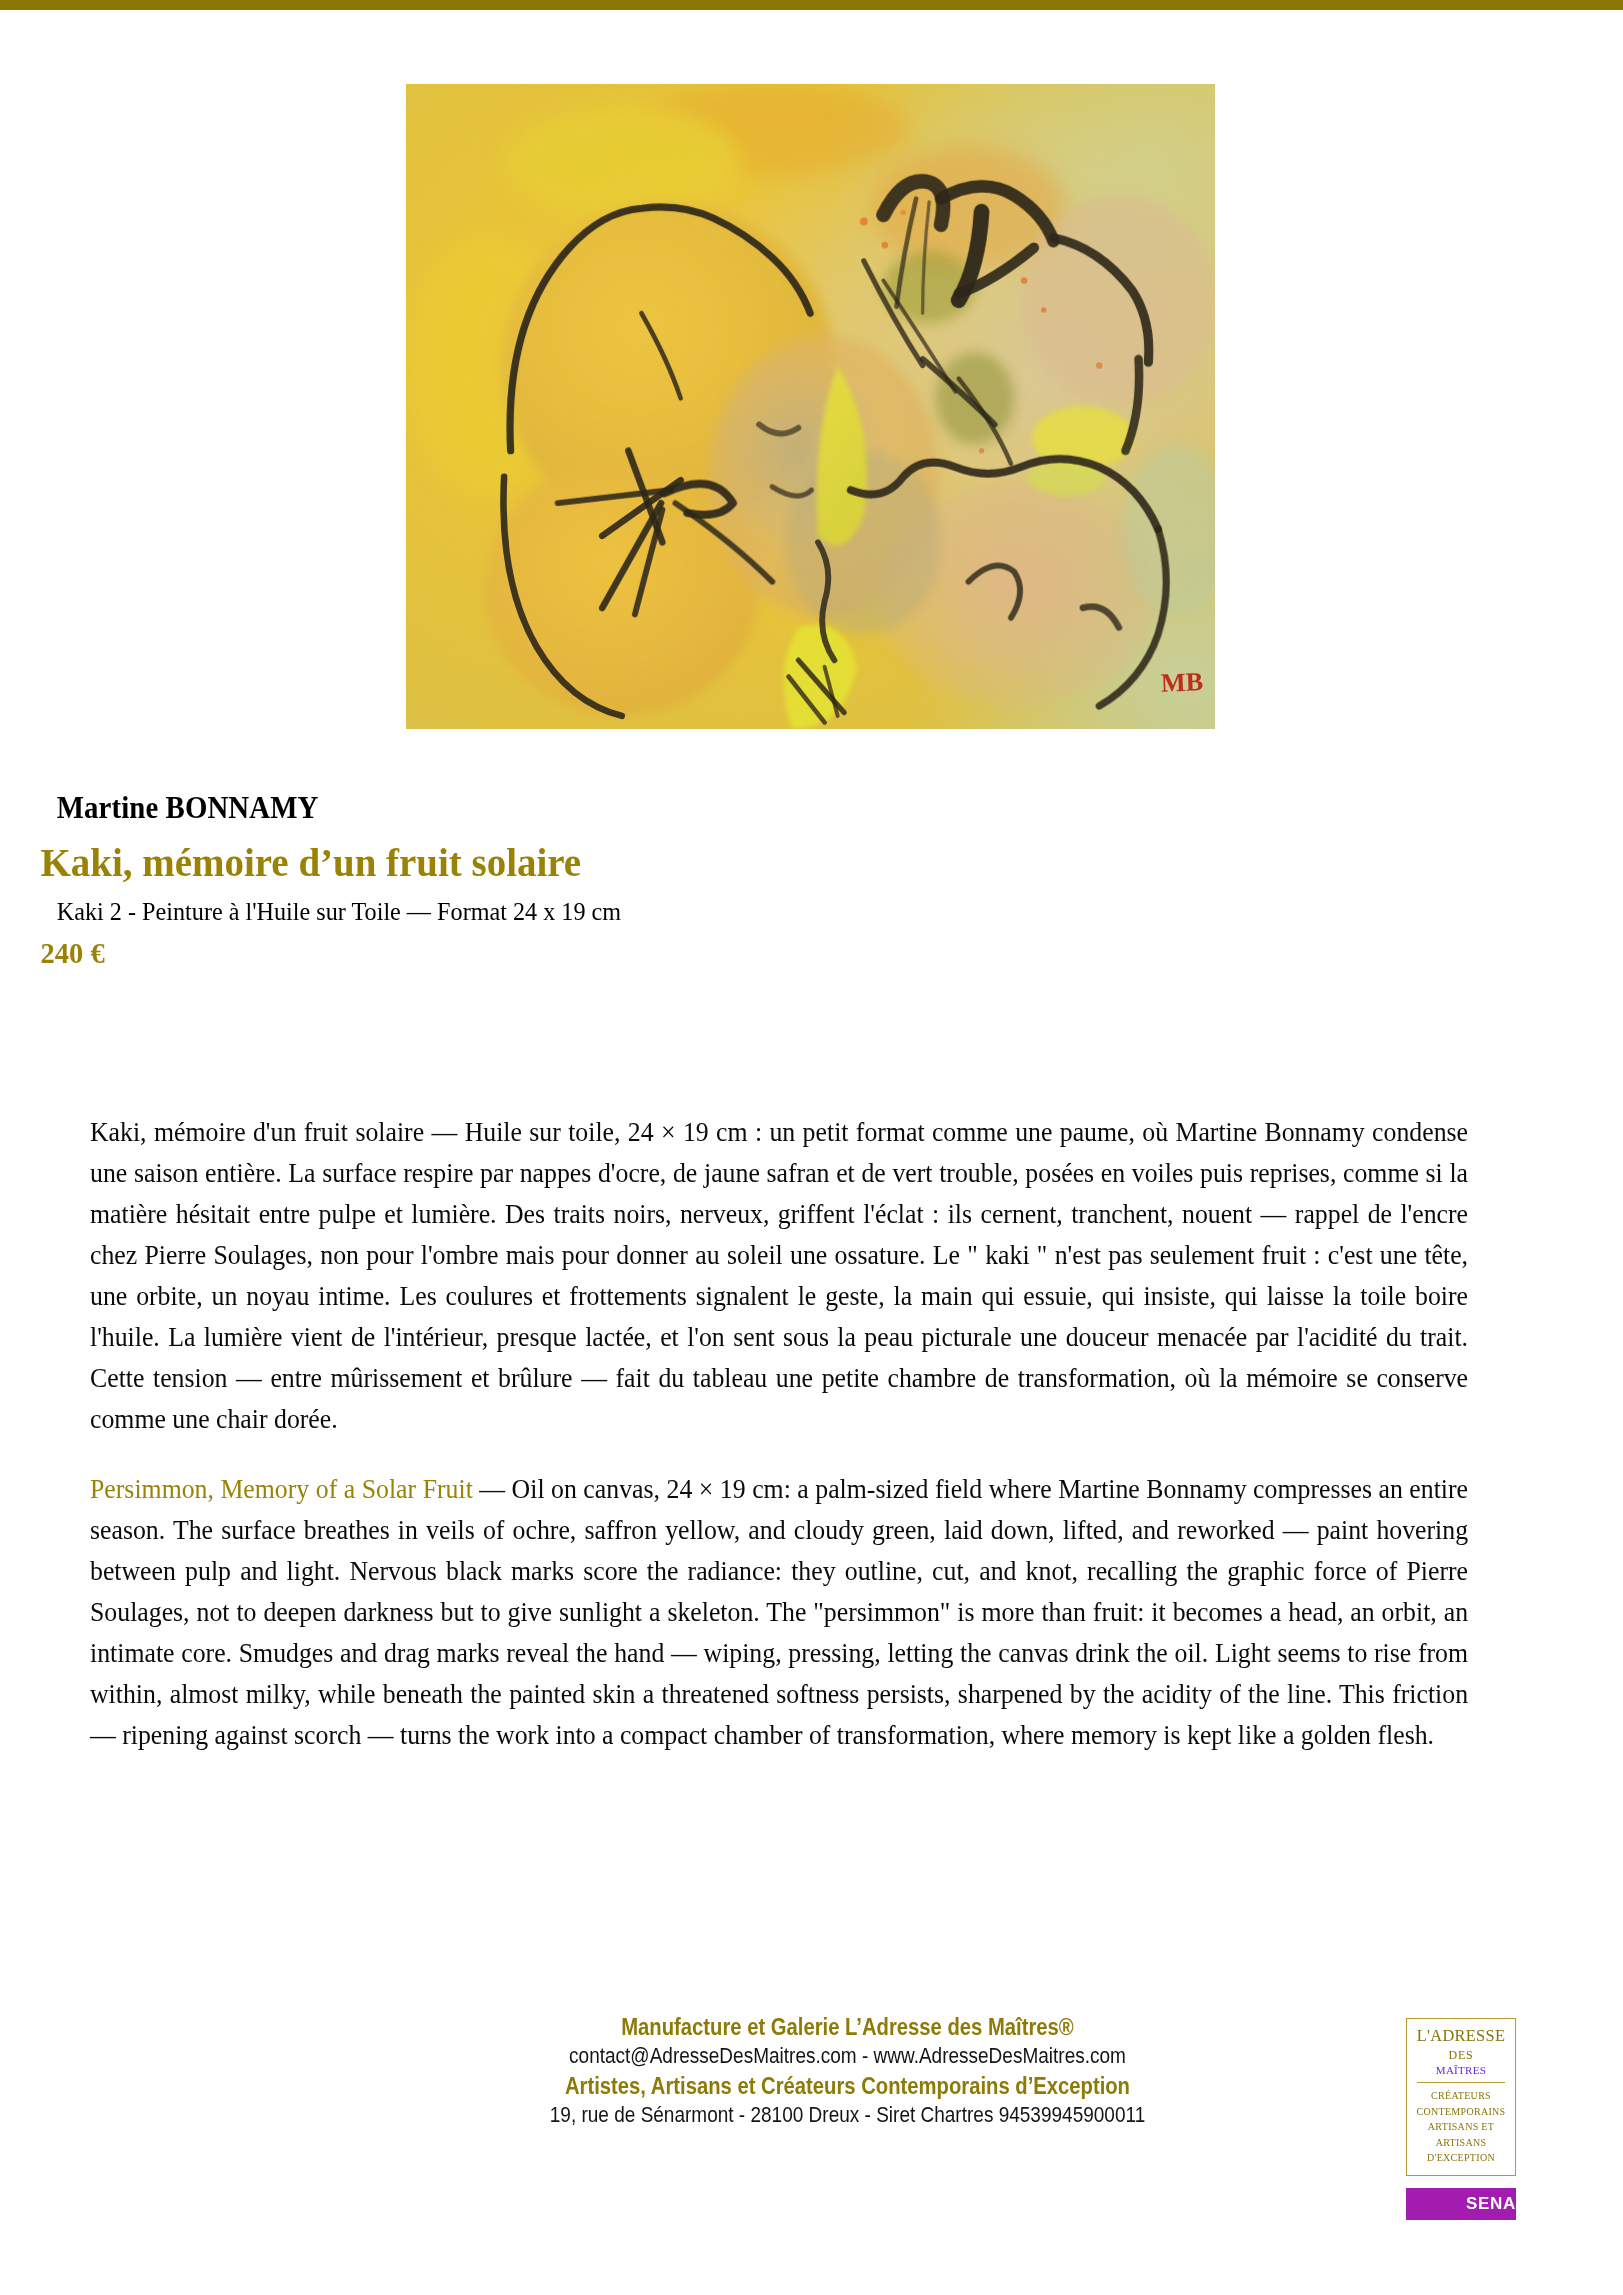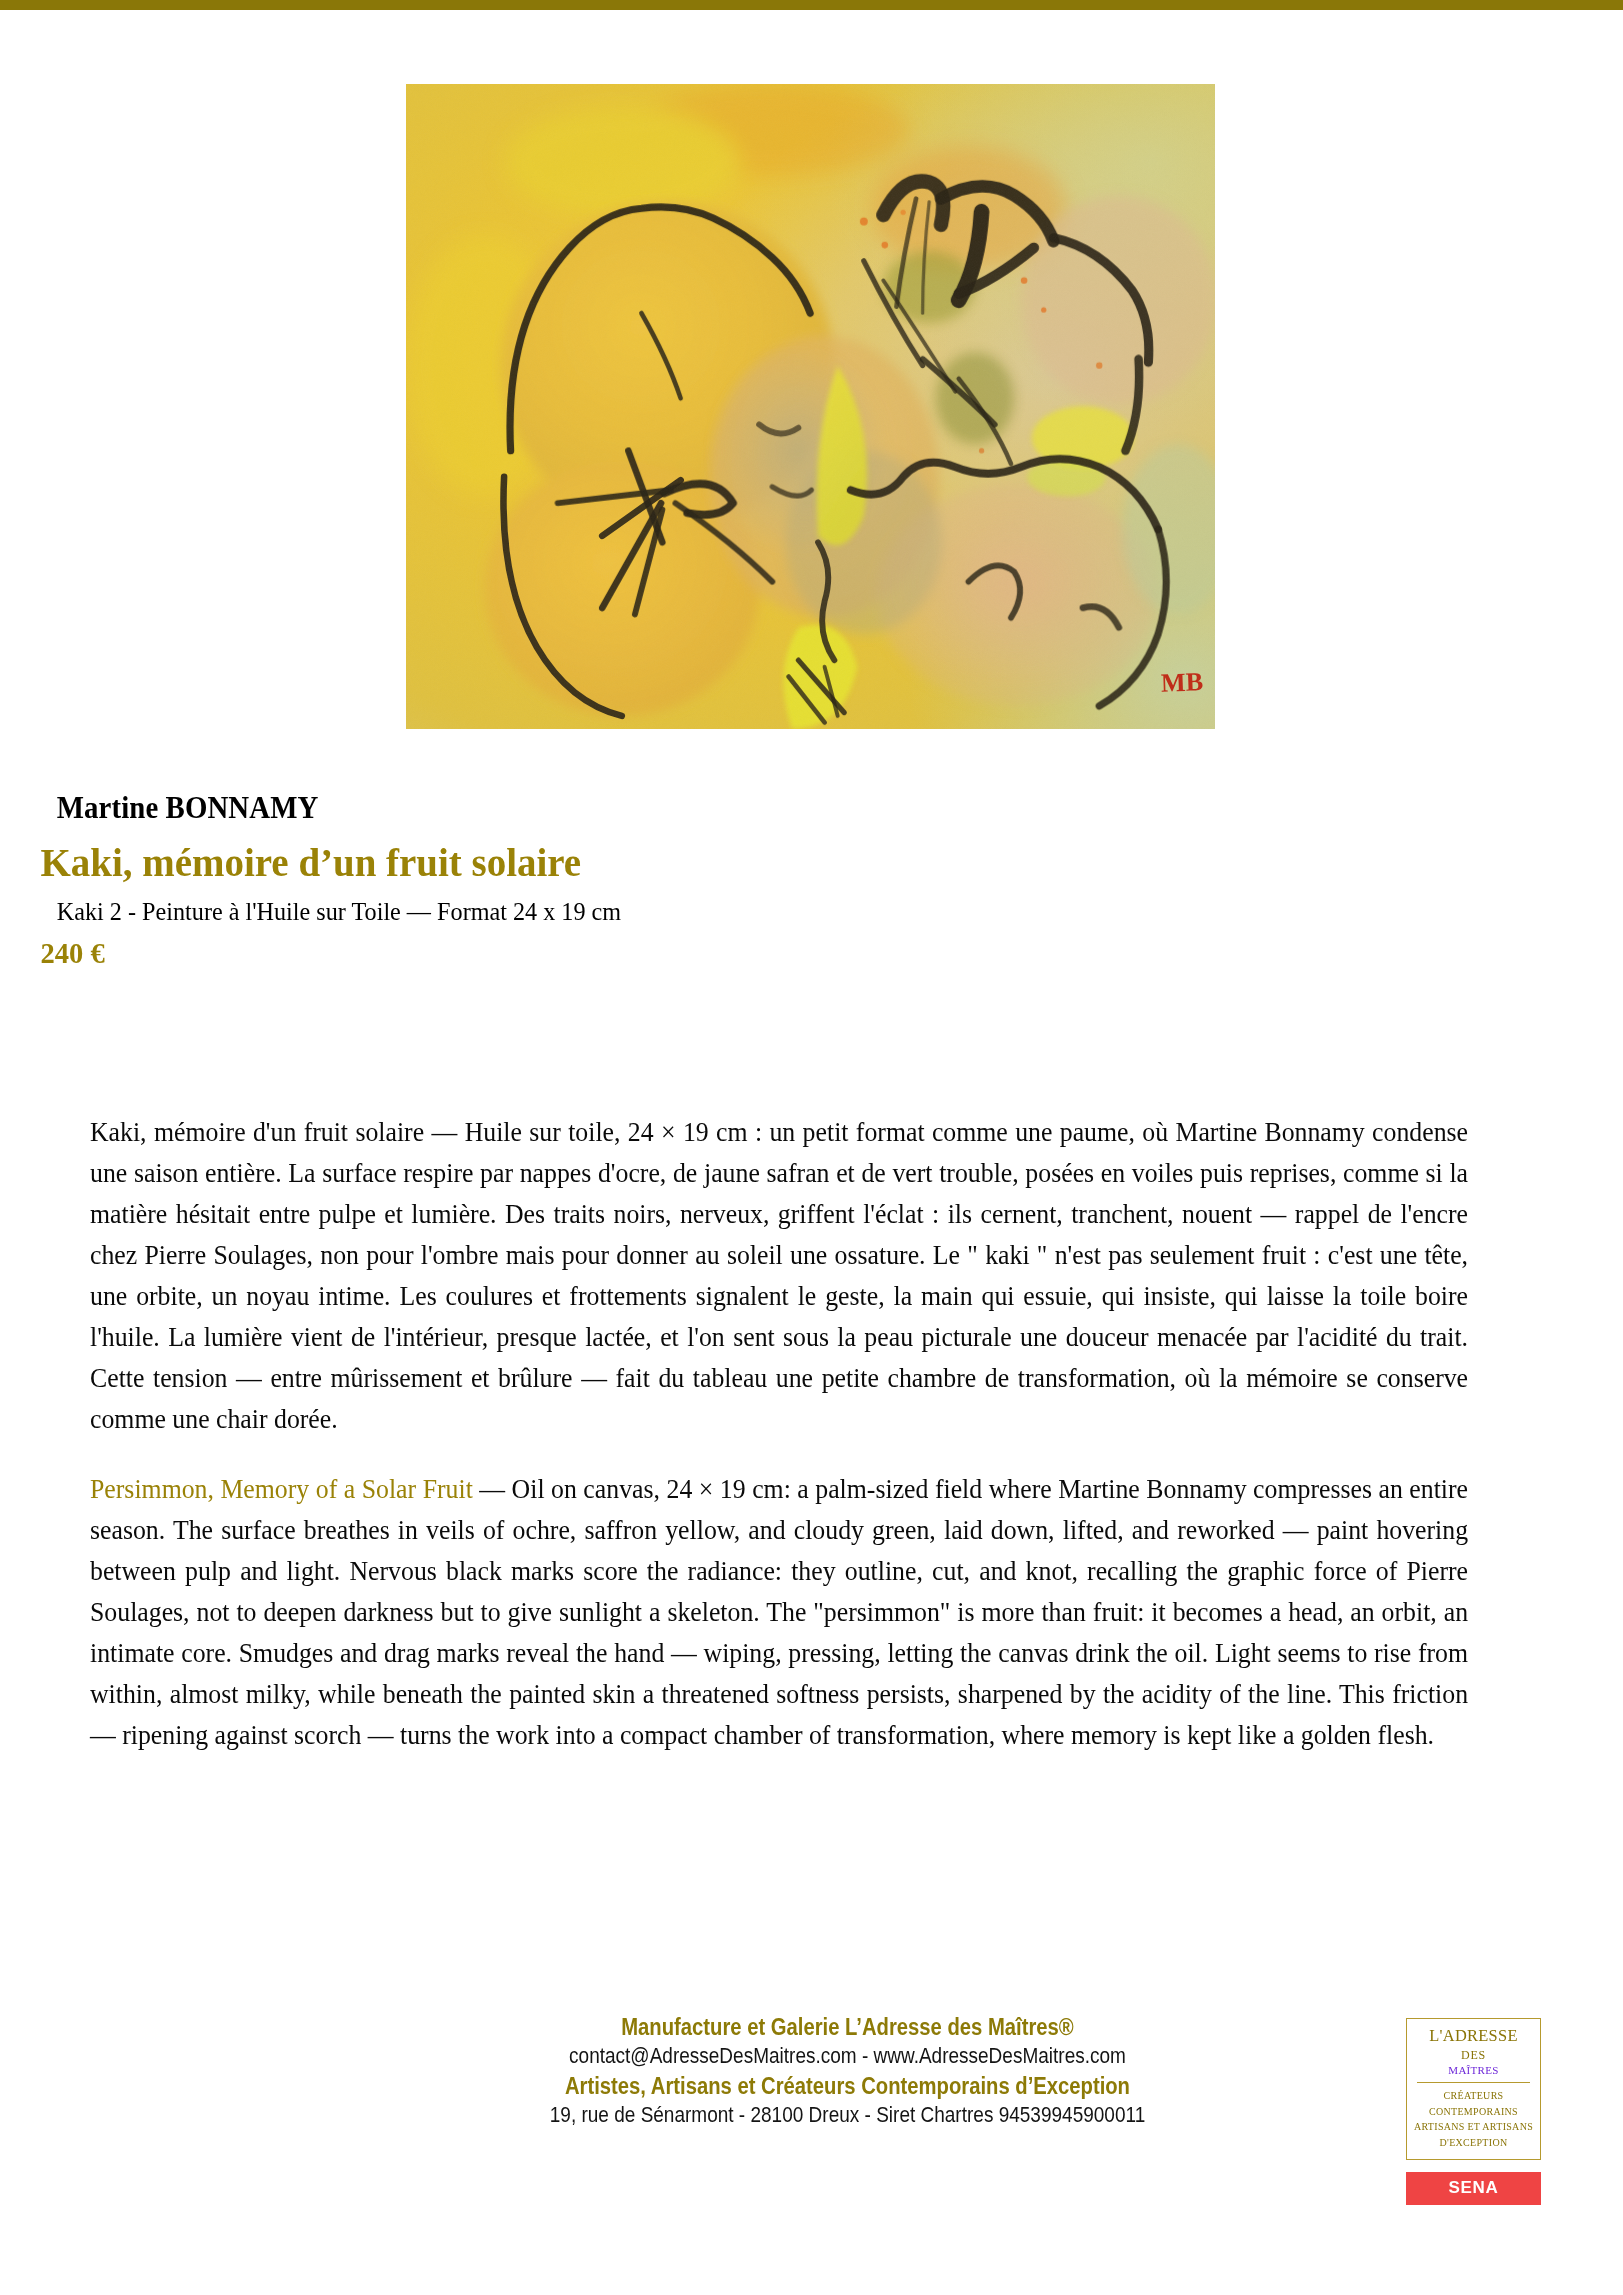--- a/index.html
+++ b/index.html
@@ -127,21 +127,21 @@
     color: #141414;
     font-weight: normal;
     font-size: 21.6px;
   }
 
   
   .logo-block {
     position: absolute;
     left: 1406px;
     top: 2018px;
-    width: 135px;
+    width: 110px;
   }
   .logo-card {
     border: 1.3px solid #b69a2e;
     background: #ffffff;
     padding: 7.9px 3.9px 9.2px 3.9px;
     text-align: center;
   }
   .logo-l1 {
     font-family: "Liberation Serif", serif;
     font-size: 16.4px;
@@ -170,27 +170,27 @@
   }
   .logo-sub {
     font-family: "Liberation Serif", serif;
     font-size: 10px;
     color: #8a7406;
     letter-spacing: 0.3px;
     line-height: 1.55;
   }
   .sena-badge {
     margin-top: 11.8px;
-    background: #ef4444;
+    background: #a21caf;
     color: #ffffff;
     font-family: "Liberation Sans", sans-serif;
     font-weight: bold;
     font-size: 17px;
     letter-spacing: 0.7px;
-    text-align: center;
+    text-align: right;
     padding: 5.9px 0 6.5px 0;
   }
 </style>
 </head>
 <body>
 
 <div class="top-bar"></div>
 
 <div class="art-wrap">
   <svg class="art-canvas" viewBox="0 0 1237 985" preserveAspectRatio="none">

